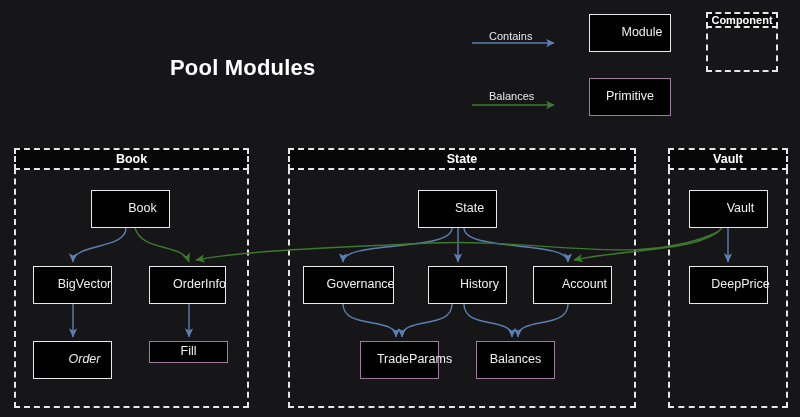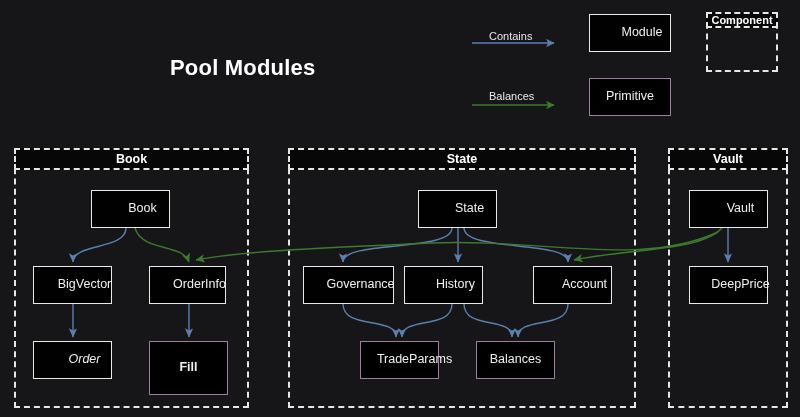--- a/index.html
+++ b/index.html
@@ -162,24 +162,24 @@
         <path d="M 722 228 C 700 252 630 248 574 260" fill="none" stroke="#3d7a2e" stroke-width="1.4" marker-end="url(#arrow-green)"></path>
         <path d="M 718 232 C 640 268 540 238 430 243 C 330 248 250 250 196 260" fill="none" stroke="#3d7a2e" stroke-width="1.4" marker-end="url(#arrow-green)"></path>
       </g>
   </svg>
 
   <div id="nodes-root">
       <div class="node module" style="left: 91px; top: 190px; width: 79px; height: 38px;">Book</div>
       <div class="node module" style="left: 33px; top: 266px; width: 79px; height: 38px;">BigVector</div>
       <div class="node module" style="left: 149px; top: 266px; width: 77px; height: 38px;">OrderInfo</div>
       <div class="node module" style="left: 33px; top: 341px; width: 79px; height: 38px; font-style: italic;">Order</div>
-      <div class="node primitive" style="left: 149px; top: 341px; width: 79px; height: 54px; font-weight: bold;">Fill</div>
+      <div class="node primitive" style="left: 149px; top: 341px; width: 79px; height: 22px;">Fill</div>
       <div class="node module" style="left: 418px; top: 190px; width: 79px; height: 38px;">State</div>
       <div class="node module" style="left: 303px; top: 266px; width: 91px; height: 38px;">Governance</div>
-      <div class="node module" style="left: 404px; top: 266px; width: 79px; height: 38px;">History</div>
+      <div class="node module" style="left: 428px; top: 266px; width: 79px; height: 38px;">History</div>
       <div class="node module" style="left: 533px; top: 266px; width: 79px; height: 38px;">Account</div>
       <div class="node primitive" style="left: 360px; top: 341px; width: 79px; height: 38px; padding-left: 30px;">TradeParams</div>
       <div class="node primitive" style="left: 476px; top: 341px; width: 79px; height: 38px;">Balances</div>
       <div class="node module" style="left: 689px; top: 190px; width: 79px; height: 38px;">Vault</div>
       <div class="node module" style="left: 689px; top: 266px; width: 79px; height: 38px;">DeepPrice</div>
     </div>
 
 </div>
 
 </body></html>

